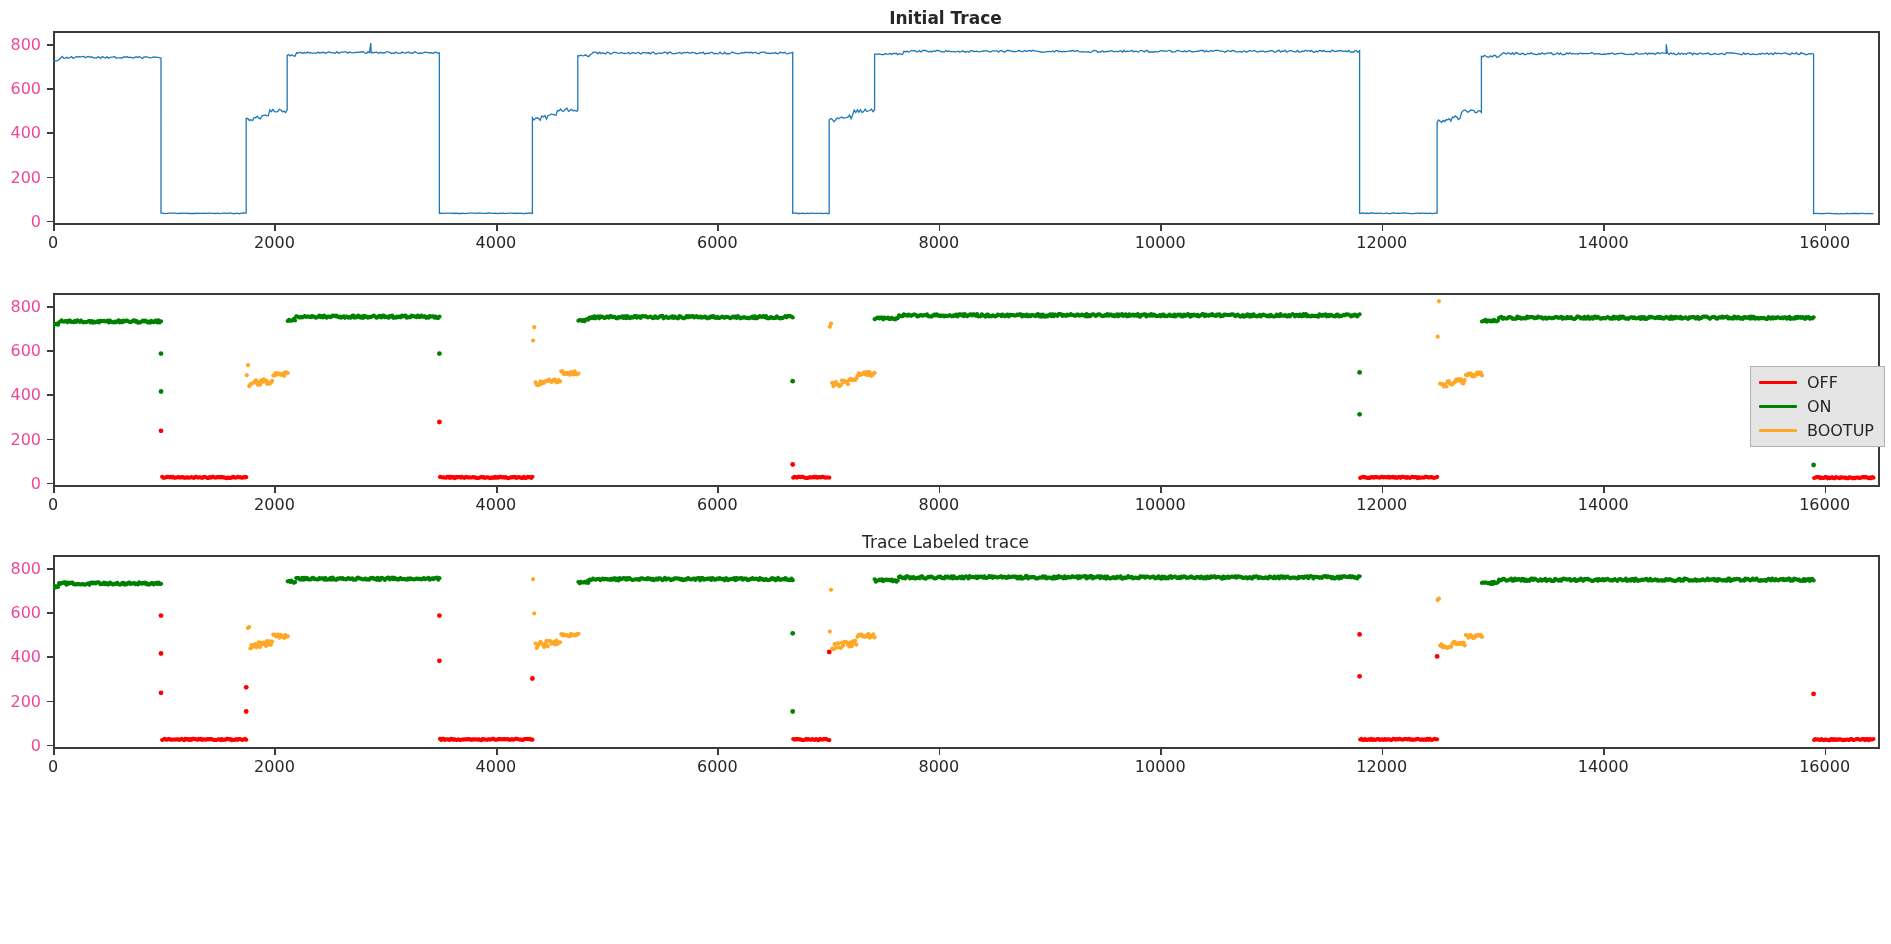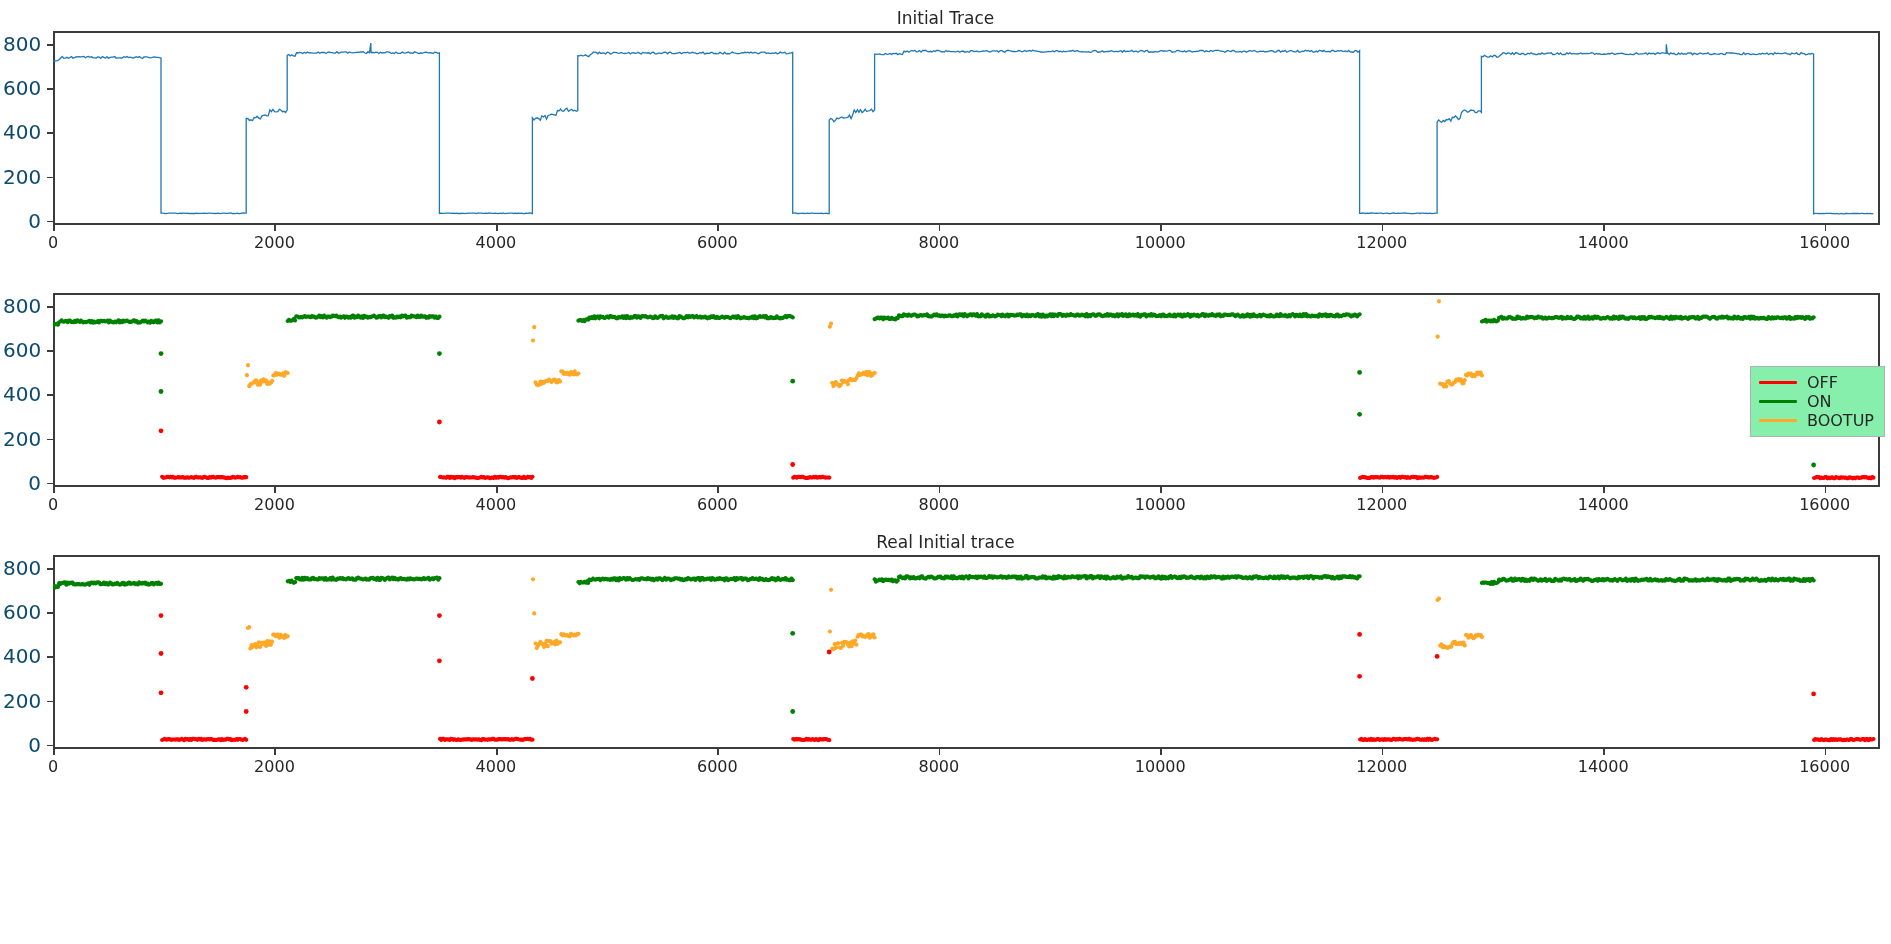--- a/index.html
+++ b/index.html
@@ -69,38 +69,39 @@
     top: 8px;
     transform: translateX(-50%);
     font-size: 16px;
     color: #262626;
     white-space: nowrap;
   }
   .ticklabel-y {
     position: absolute;
     right: 12px;
     transform: translateY(-50%);
-    font-size: 20px;
-    color: #0c4a6e;
+    font-size: 16px;
+    color: #ec4899;
     white-space: nowrap;
     text-align: right;
   }
   .svg-canvas {
     position: absolute;
     top: 0; left: 0;
     width: 100%; height: 100%;
     display: block;
   }
   .legend-box {
     position: absolute;
-    background: #86efac;
+    background: #e5e5e5;
     border: 1px solid #b0b0b0;
     padding: 6px 10px 6px 8px;
     display: flex;
     flex-direction: column;
+    gap: 5px;
     z-index: 20;
   }
   .legend-row {
     display: flex;
     align-items: center;
     gap: 10px;
     height: 19px;
   }
   .legend-swatch {
     width: 38px; height: 3px;
@@ -111,21 +112,21 @@
     color: #262626;
     white-space: nowrap;
   }
 </style>
 </head>
 <body>
 
 <div id="figure">
 
   <div class="panel" style="left:0px; top:0px; width:1891px; height:262px;">
-    <div class="plot-title" style="top:8px;">Initial Trace</div>
+    <div class="plot-title" style="top:8px;font-weight:bold;">Initial Trace</div>
     <div class="axes" id="ax1" style="left:53px; top:31px; width:1827px; height:194px;">
       <div class="spine-top"></div>
       <div class="spine-bottom"></div>
       <div class="spine-left"></div>
       <div class="spine-right"></div>
       <svg class="svg-canvas" id="svg1" viewBox="0 0 1827 194" preserveAspectRatio="none">
           <path d="M0.0 30.0 L1.5 30.0 L3.1 29.9 L4.6 29.6 L6.2 28.5 L7.7 27.0 L9.3 25.5 L10.8 27.3 L12.3 27.1 L13.9 26.3 L15.4 27.3 L17.0 26.5 L18.5 25.6 L20.0 27.2 L21.6 26.7 L23.1 25.6 L24.7 25.9 L26.2 25.6 L27.8 25.8 L29.3 25.6 L30.8 25.5 L32.4 26.8 L33.9 25.8 L35.5 25.5 L37.0 26.3 L38.6 25.8 L40.1 26.8 L41.6 26.8 L43.2 27.1 L44.7 26.0 L46.3 26.2 L47.8 27.4 L49.4 25.6 L50.9 26.3 L52.4 27.2 L54.0 25.6 L55.5 27.4 L57.1 26.3 L58.6 26.2 L60.1 26.2 L61.7 25.6 L63.2 27.3 L64.8 26.8 L66.3 26.8 L67.9 27.0 L69.4 26.8 L70.9 25.7 L72.5 26.4 L74.0 25.6 L75.6 26.6 L77.1 26.1 L78.7 26.6 L80.2 27.1 L81.7 26.4 L83.3 25.7 L84.8 26.6 L86.4 25.6 L87.9 26.8 L89.5 27.4 L91.0 26.0 L92.5 25.9 L94.1 25.8 L95.6 26.5 L97.2 26.9 L98.7 26.7 L100.2 26.1 L101.8 26.0 L103.3 26.3 L104.9 26.3 L106.4 26.7 L108.0 27.0 L108.0 182.1 L109.5 182.2 L111.1 182.4 L112.6 182.6 L114.2 182.3 L115.7 182.1 L117.3 182.2 L118.8 182.2 L120.4 182.2 L121.9 182.2 L123.5 182.4 L125.0 182.6 L126.6 182.1 L128.1 182.5 L129.7 182.1 L131.2 182.1 L132.8 182.3 L134.3 182.2 L135.9 182.5 L137.4 182.5 L139.0 182.5 L140.5 182.5 L142.1 182.5 L143.6 182.1 L145.2 182.5 L146.7 182.3 L148.3 182.3 L149.8 182.3 L151.4 182.1 L152.9 182.4 L154.5 182.3 L156.0 182.1 L157.6 182.1 L159.1 182.3 L160.7 182.4 L162.2 182.5 L163.8 182.3 L165.3 182.2 L166.9 182.6 L168.4 182.4 L170.0 182.1 L171.5 182.1 L173.1 182.4 L174.6 182.4 L176.2 182.2 L177.7 182.0 L179.3 182.6 L180.8 182.4 L182.4 182.6 L183.9 182.2 L185.5 182.5 L187.0 182.6 L188.6 182.1 L190.1 182.0 L191.7 182.2 L193.2 182.2 L193.2 87.5 L194.8 87.5 L196.4 89.4 L197.9 88.8 L199.5 89.7 L201.1 86.4 L202.7 86.8 L204.2 85.3 L205.8 87.1 L207.4 87.9 L209.0 84.8 L210.6 84.3 L212.1 83.9 L213.7 84.8 L215.3 84.7 L216.9 78.9 L218.4 80.7 L220.0 78.4 L221.6 80.6 L223.2 80.8 L224.7 80.6 L226.3 78.3 L227.9 79.0 L229.5 80.7 L231.0 80.3 L232.6 81.6 L234.2 78.9 L234.2 24.3 L235.7 23.6 L237.3 24.9 L238.8 23.8 L240.4 25.0 L242.0 25.2 L243.5 21.8 L245.1 22.0 L246.6 21.5 L248.2 21.7 L249.7 22.5 L251.3 21.3 L252.8 22.2 L254.4 21.1 L255.9 21.9 L257.5 21.7 L259.0 22.1 L260.6 22.2 L262.2 22.2 L263.7 22.1 L265.3 21.0 L266.8 22.3 L268.4 21.5 L269.9 21.5 L271.5 21.5 L273.0 22.5 L274.6 21.3 L276.1 21.0 L277.7 21.7 L279.2 21.6 L280.8 22.1 L282.3 22.0 L283.9 20.7 L285.5 22.2 L287.0 21.6 L288.6 21.1 L290.1 21.1 L291.7 20.9 L293.2 20.9 L294.8 22.2 L296.3 21.0 L297.9 21.7 L299.4 21.8 L301.0 21.7 L302.5 21.7 L304.1 21.2 L305.7 21.4 L307.2 20.9 L308.8 21.0 L310.3 20.7 L311.9 22.0 L313.4 22.5 L315.0 20.7 L316.5 21.7 L317.8 12.1 L318.1 21.4 L318.8 22.0 L319.6 21.3 L321.2 21.9 L322.7 21.1 L324.3 21.3 L325.8 22.5 L327.4 21.3 L329.0 22.0 L330.5 21.6 L332.1 21.8 L333.6 20.8 L335.2 20.8 L336.7 21.3 L338.3 22.6 L339.8 21.9 L341.4 22.4 L342.9 21.1 L344.5 22.2 L346.0 22.4 L347.6 22.3 L349.2 21.1 L350.7 21.9 L352.3 22.2 L353.8 21.6 L355.4 21.0 L356.9 22.0 L358.5 21.9 L360.0 22.3 L361.6 20.7 L363.1 21.3 L364.7 22.2 L366.2 22.5 L367.8 21.8 L369.3 22.3 L370.9 21.5 L372.5 21.2 L374.0 21.3 L375.6 21.9 L377.1 21.7 L378.7 22.0 L380.2 22.5 L381.8 21.1 L383.3 21.3 L384.9 22.3 L386.4 21.9 L386.4 182.4 L388.0 182.1 L389.5 182.3 L391.1 182.3 L392.6 182.1 L394.2 182.2 L395.7 182.2 L397.3 182.2 L398.8 182.4 L400.4 182.2 L401.9 182.5 L403.5 182.1 L405.0 182.5 L406.6 182.4 L408.1 182.5 L409.7 182.1 L411.2 182.6 L412.8 182.3 L414.3 182.4 L415.9 182.2 L417.4 182.2 L419.0 182.1 L420.5 182.1 L422.1 182.2 L423.6 182.6 L425.2 182.0 L426.7 182.2 L428.3 182.2 L429.8 182.4 L431.4 182.3 L432.9 182.2 L434.5 182.4 L436.0 182.0 L437.6 182.2 L439.1 182.4 L440.7 182.4 L442.2 182.1 L443.8 182.3 L445.3 182.6 L446.9 182.2 L448.4 182.5 L450.0 182.0 L451.5 182.6 L453.1 182.4 L454.6 182.3 L456.2 182.1 L457.7 182.2 L459.3 182.1 L460.8 182.5 L462.4 182.2 L463.9 182.5 L465.5 182.1 L467.0 182.4 L468.6 182.1 L470.1 182.6 L471.7 182.5 L473.2 182.2 L474.8 182.3 L476.3 182.0 L477.9 182.1 L479.4 182.6 L479.4 86.7 L481.0 89.0 L482.6 87.4 L484.1 86.8 L485.7 87.6 L487.3 89.3 L488.8 84.9 L490.4 85.9 L492.0 84.6 L493.5 88.2 L495.1 84.6 L496.7 84.0 L498.2 83.1 L499.8 83.3 L501.4 83.9 L502.9 84.5 L504.5 79.6 L506.1 79.9 L507.6 78.0 L509.2 80.1 L510.8 80.2 L512.3 78.3 L513.9 77.3 L515.5 80.4 L517.0 79.3 L518.6 78.4 L520.2 80.0 L521.7 79.2 L523.3 80.2 L524.8 79.6 L524.8 24.7 L526.4 24.9 L527.9 24.2 L529.5 24.8 L531.0 24.6 L532.6 23.8 L534.1 24.9 L535.7 25.6 L537.2 23.8 L538.8 22.8 L540.3 21.2 L541.8 21.2 L543.4 21.4 L544.9 22.8 L546.5 21.2 L548.0 22.6 L549.6 22.0 L551.1 22.2 L552.7 23.0 L554.2 21.2 L555.8 21.5 L557.3 23.0 L558.8 22.7 L560.4 21.3 L561.9 21.4 L563.5 21.7 L565.0 22.2 L566.6 22.3 L568.1 21.5 L569.7 22.1 L571.2 22.5 L572.8 22.3 L574.3 22.1 L575.8 21.5 L577.4 23.0 L578.9 21.8 L580.5 21.7 L582.0 22.4 L583.6 22.2 L585.1 21.3 L586.7 22.4 L588.2 23.0 L589.8 21.4 L591.3 21.8 L592.8 21.9 L594.4 22.0 L595.9 21.8 L597.5 22.9 L599.0 21.3 L600.6 21.2 L602.1 22.9 L603.7 22.9 L605.2 22.1 L606.8 22.2 L608.3 22.5 L609.8 21.9 L611.4 21.1 L612.9 21.3 L614.5 22.8 L616.0 21.4 L617.6 21.1 L619.1 22.6 L620.7 22.7 L622.2 22.5 L623.8 22.2 L625.3 22.1 L626.8 21.3 L628.4 22.8 L629.9 21.9 L631.5 21.4 L633.0 21.9 L634.6 21.2 L636.1 22.0 L637.7 22.2 L639.2 21.3 L640.8 21.9 L642.3 21.9 L643.8 22.8 L645.4 22.5 L646.9 21.7 L648.5 22.0 L650.0 21.1 L651.6 22.9 L653.1 22.5 L654.7 22.2 L656.2 22.5 L657.8 21.4 L659.3 21.3 L660.8 22.8 L662.4 22.3 L663.9 22.9 L665.5 22.7 L667.0 21.2 L668.6 22.5 L670.1 23.0 L671.7 21.3 L673.2 22.9 L674.8 22.5 L676.3 22.8 L677.8 22.0 L679.4 21.1 L680.9 21.8 L682.5 22.1 L684.0 22.6 L685.6 22.7 L687.1 22.3 L688.7 21.7 L690.2 22.0 L691.8 21.3 L693.3 21.6 L694.8 21.1 L696.4 22.0 L697.9 21.1 L699.5 22.1 L701.0 21.7 L702.6 21.4 L704.1 22.2 L705.7 22.8 L707.2 21.7 L708.8 21.2 L710.3 21.1 L711.8 21.2 L713.4 22.5 L714.9 22.0 L716.5 22.4 L718.0 22.5 L719.6 21.9 L721.1 22.3 L722.7 21.6 L724.2 22.8 L725.7 22.3 L727.3 21.1 L728.8 21.8 L730.4 21.9 L731.9 21.3 L733.5 22.9 L735.0 22.6 L736.6 22.1 L738.1 21.8 L739.7 21.3 L739.7 182.2 L741.2 182.1 L742.7 182.0 L744.2 182.5 L745.7 182.5 L747.3 182.3 L748.8 182.4 L750.3 182.2 L751.8 182.6 L753.4 182.4 L754.9 182.2 L756.4 182.6 L757.9 182.2 L759.5 182.2 L761.0 182.4 L762.5 182.3 L764.0 182.3 L765.5 182.3 L767.1 182.3 L768.6 182.2 L770.1 182.6 L771.6 182.4 L773.2 182.1 L774.7 182.6 L776.2 182.6 L776.2 89.1 L777.8 87.6 L779.3 88.2 L780.9 90.8 L782.5 89.2 L784.0 87.1 L785.6 87.7 L787.2 86.8 L788.7 86.0 L790.3 87.0 L791.9 86.8 L793.4 86.7 L795.0 86.2 L796.5 84.1 L798.1 87.6 L799.7 83.7 L801.2 79.1 L802.8 81.5 L804.4 78.8 L805.9 81.2 L807.5 78.7 L809.1 81.5 L810.6 80.5 L812.2 78.2 L813.8 80.5 L815.3 80.0 L816.9 79.5 L818.5 78.2 L820.0 80.6 L821.6 79.0 L821.6 23.2 L823.1 23.2 L824.7 23.4 L826.2 22.9 L827.8 23.4 L829.3 23.7 L830.9 23.6 L832.4 22.5 L834.0 23.3 L835.5 23.1 L837.1 22.5 L838.6 23.4 L840.2 22.5 L841.7 22.7 L843.3 22.3 L844.8 23.6 L846.4 22.6 L847.9 23.1 L849.5 23.4 L851.0 20.1 L852.6 20.9 L854.1 20.0 L855.7 21.2 L857.2 20.2 L858.8 19.5 L860.3 20.1 L861.9 19.4 L863.4 20.8 L865.0 20.6 L866.5 19.6 L868.1 21.1 L869.6 19.4 L871.2 19.5 L872.7 19.5 L874.3 20.4 L875.8 20.9 L877.4 20.3 L878.9 20.9 L880.5 19.7 L882.0 20.6 L883.6 19.5 L885.1 19.4 L886.7 19.8 L888.2 20.8 L889.8 20.6 L891.3 21.1 L892.9 19.5 L894.4 20.6 L896.0 19.9 L897.5 20.7 L899.1 20.6 L900.6 20.7 L902.2 20.8 L903.7 20.7 L905.3 20.2 L906.8 21.3 L908.4 20.3 L909.9 20.0 L911.5 21.0 L913.0 21.0 L914.6 20.4 L916.1 21.2 L917.7 19.7 L919.2 19.7 L920.8 20.5 L922.3 20.3 L923.9 20.1 L925.4 20.9 L927.0 20.7 L928.5 20.4 L930.1 20.0 L931.6 20.1 L933.2 19.6 L934.7 20.0 L936.3 20.8 L937.8 20.9 L939.4 19.8 L940.9 19.9 L942.5 20.1 L944.0 19.7 L945.6 21.2 L947.1 19.8 L948.7 19.4 L950.2 20.7 L951.8 21.2 L953.3 19.8 L954.9 19.3 L956.4 19.7 L958.0 20.0 L959.5 20.5 L961.0 20.3 L962.6 20.6 L964.1 20.4 L965.7 19.5 L967.2 19.8 L968.8 20.8 L970.3 20.3 L971.9 19.5 L973.4 20.6 L975.0 19.9 L976.5 19.5 L978.1 20.2 L979.6 19.3 L981.2 19.9 L982.7 19.9 L984.3 20.4 L985.8 20.3 L987.4 21.0 L988.9 20.8 L990.5 21.3 L992.0 20.9 L993.6 20.8 L995.1 20.3 L996.7 20.6 L998.2 20.7 L999.8 19.7 L1001.3 20.9 L1002.9 19.6 L1004.4 19.7 L1006.0 20.7 L1007.5 20.2 L1009.1 21.0 L1010.6 20.2 L1012.2 20.8 L1013.7 20.3 L1015.3 20.2 L1016.8 19.8 L1018.4 20.0 L1019.9 19.3 L1021.5 20.5 L1023.0 19.8 L1024.6 19.6 L1026.1 20.6 L1027.7 20.8 L1029.2 20.7 L1030.8 20.8 L1032.3 20.9 L1033.9 21.2 L1035.4 20.6 L1037.0 21.3 L1038.5 21.2 L1040.1 19.8 L1041.6 19.4 L1043.2 19.8 L1044.7 21.2 L1046.3 21.0 L1047.8 20.8 L1049.4 19.8 L1050.9 21.0 L1052.5 20.6 L1054.0 20.5 L1055.6 20.5 L1057.1 20.1 L1058.7 19.7 L1060.2 20.5 L1061.8 20.8 L1063.3 20.1 L1064.9 20.8 L1066.4 20.2 L1068.0 19.7 L1069.5 21.2 L1071.1 19.4 L1072.6 20.7 L1074.2 20.1 L1075.7 20.3 L1077.3 20.2 L1078.8 19.4 L1080.4 20.7 L1081.9 20.4 L1083.5 20.1 L1085.0 21.2 L1086.6 20.0 L1088.1 19.5 L1089.7 19.8 L1091.2 20.9 L1092.8 19.7 L1094.3 19.5 L1095.9 21.2 L1097.4 21.0 L1099.0 20.9 L1100.5 21.2 L1102.1 20.5 L1103.6 20.9 L1105.2 20.9 L1106.7 20.2 L1108.2 19.4 L1109.8 20.0 L1111.3 20.0 L1112.9 20.1 L1114.4 20.2 L1116.0 19.3 L1117.5 19.5 L1119.1 21.2 L1120.6 20.8 L1122.2 20.9 L1123.7 19.6 L1125.3 19.5 L1126.8 20.2 L1128.4 20.3 L1129.9 20.7 L1131.5 19.8 L1133.0 21.0 L1134.6 20.2 L1136.1 19.6 L1137.7 20.2 L1139.2 21.0 L1140.8 20.7 L1142.3 20.7 L1143.9 20.1 L1145.4 20.4 L1147.0 19.5 L1148.5 19.5 L1150.1 19.4 L1151.6 21.0 L1153.2 19.8 L1154.7 20.4 L1156.3 20.6 L1157.8 19.5 L1159.4 20.4 L1160.9 19.8 L1162.5 19.3 L1164.0 19.4 L1165.6 19.3 L1167.1 20.2 L1168.7 20.1 L1170.2 20.3 L1171.8 21.2 L1173.3 20.4 L1174.9 19.4 L1176.4 20.2 L1178.0 20.6 L1179.5 19.4 L1181.1 19.7 L1182.6 20.9 L1184.2 20.8 L1185.7 20.8 L1187.3 20.4 L1188.8 21.2 L1190.4 20.1 L1191.9 20.2 L1193.5 21.3 L1195.0 20.3 L1196.6 19.6 L1198.1 19.9 L1199.7 20.1 L1201.2 19.4 L1202.8 20.3 L1204.3 21.1 L1205.9 20.7 L1207.4 20.2 L1209.0 20.4 L1210.5 20.2 L1212.1 21.0 L1213.6 20.6 L1215.2 20.5 L1216.7 19.8 L1218.3 19.7 L1219.8 19.9 L1221.4 21.1 L1222.9 21.2 L1224.5 19.7 L1226.0 19.3 L1227.6 21.2 L1229.1 20.0 L1230.7 20.4 L1232.2 19.4 L1233.8 21.2 L1235.3 20.5 L1236.9 19.7 L1238.4 19.7 L1240.0 20.3 L1241.5 20.8 L1243.1 20.8 L1244.6 19.4 L1246.2 21.2 L1247.7 20.8 L1249.3 20.2 L1250.8 20.5 L1252.4 19.3 L1253.9 20.1 L1255.4 19.5 L1257.0 20.5 L1258.5 19.6 L1260.1 21.1 L1261.6 21.0 L1263.2 20.1 L1264.7 21.0 L1266.3 19.4 L1267.8 19.6 L1269.4 20.4 L1270.9 19.4 L1272.5 20.7 L1274.0 20.6 L1275.6 20.3 L1277.1 20.9 L1278.7 19.5 L1280.2 19.4 L1281.8 20.5 L1283.3 20.4 L1284.9 19.7 L1286.4 20.0 L1288.0 19.4 L1289.5 20.3 L1291.1 20.3 L1292.6 20.0 L1294.2 20.8 L1295.7 19.5 L1297.3 21.1 L1298.8 21.0 L1300.4 21.2 L1301.9 19.6 L1303.5 19.7 L1305.0 21.2 L1306.6 19.8 L1306.6 182.4 L1308.1 182.4 L1309.7 182.0 L1311.2 182.1 L1312.8 182.5 L1314.3 182.1 L1315.9 182.5 L1317.4 182.0 L1319.0 182.0 L1320.5 182.1 L1322.1 182.4 L1323.6 182.2 L1325.2 182.4 L1326.7 182.1 L1328.3 182.2 L1329.8 182.6 L1331.4 182.4 L1332.9 182.1 L1334.5 182.2 L1336.0 182.6 L1337.6 182.6 L1339.1 182.1 L1340.7 182.0 L1342.2 182.3 L1343.8 182.4 L1345.3 182.2 L1346.9 182.4 L1348.4 182.1 L1350.0 182.2 L1351.5 182.0 L1353.1 182.1 L1354.6 182.4 L1356.2 182.4 L1357.7 182.6 L1359.3 182.6 L1360.8 182.6 L1362.4 182.3 L1363.9 182.1 L1365.5 182.1 L1367.0 182.5 L1368.6 182.1 L1370.1 182.1 L1371.7 182.4 L1373.2 182.2 L1374.8 182.6 L1376.3 182.1 L1377.9 182.3 L1379.4 182.6 L1381.0 182.3 L1382.5 182.2 L1384.1 182.2 L1384.1 91.2 L1385.6 89.0 L1387.1 90.2 L1388.7 91.4 L1390.2 89.4 L1391.7 90.5 L1393.3 88.5 L1394.8 88.8 L1396.3 87.7 L1397.8 90.1 L1399.4 86.3 L1400.9 86.5 L1402.4 85.0 L1403.9 86.3 L1405.5 88.5 L1407.0 87.4 L1408.5 81.5 L1410.1 79.7 L1411.6 79.0 L1413.1 79.8 L1414.6 81.3 L1416.2 80.4 L1417.7 79.0 L1419.2 79.4 L1420.7 79.4 L1422.3 81.5 L1423.8 81.6 L1425.3 79.9 L1426.9 79.8 L1428.4 81.4 L1428.4 25.3 L1429.9 25.7 L1431.5 24.4 L1433.0 25.2 L1434.6 26.1 L1436.1 26.1 L1437.7 24.8 L1439.2 26.0 L1440.8 24.5 L1442.4 24.5 L1443.9 26.2 L1445.5 26.0 L1447.0 24.6 L1448.6 23.2 L1450.1 21.7 L1451.7 22.1 L1453.2 23.0 L1454.8 21.9 L1456.3 22.1 L1457.9 23.4 L1459.4 21.8 L1461.0 23.6 L1462.5 21.8 L1464.1 22.0 L1465.6 22.8 L1467.2 23.6 L1468.7 22.4 L1470.3 22.5 L1471.8 23.7 L1473.4 23.3 L1474.9 22.2 L1476.5 23.0 L1478.1 21.7 L1479.6 22.8 L1481.2 23.0 L1482.7 23.6 L1484.3 23.6 L1485.8 22.6 L1487.4 23.2 L1488.9 21.8 L1490.5 22.9 L1492.0 23.0 L1493.6 22.4 L1495.1 22.0 L1496.7 22.2 L1498.2 21.8 L1499.8 23.5 L1501.3 23.5 L1502.9 23.0 L1504.4 21.9 L1506.0 23.4 L1507.5 22.0 L1509.1 23.6 L1510.7 23.5 L1512.2 23.5 L1513.8 21.9 L1515.3 22.9 L1516.9 21.8 L1518.4 23.1 L1520.0 22.5 L1521.5 22.8 L1523.1 22.8 L1524.6 23.0 L1526.2 22.7 L1527.7 21.9 L1529.3 22.9 L1530.8 22.5 L1532.4 22.7 L1533.9 22.4 L1535.5 22.6 L1537.0 22.4 L1538.6 21.7 L1540.1 22.0 L1541.7 23.5 L1543.2 22.5 L1544.8 23.0 L1546.4 22.6 L1547.9 23.4 L1549.5 23.4 L1551.0 23.0 L1552.6 23.4 L1554.1 22.8 L1555.7 22.5 L1557.2 22.8 L1558.8 22.0 L1560.3 22.7 L1561.9 23.6 L1563.4 22.9 L1565.0 22.5 L1566.5 22.6 L1568.1 22.2 L1569.6 22.5 L1571.2 22.9 L1572.7 23.4 L1574.3 23.3 L1575.8 23.6 L1577.4 23.0 L1579.0 23.6 L1580.5 23.5 L1582.1 22.6 L1583.6 21.7 L1585.2 23.2 L1586.7 23.1 L1588.3 22.8 L1589.8 22.8 L1591.4 22.6 L1592.9 21.8 L1594.5 23.6 L1596.0 22.0 L1597.6 22.7 L1599.1 22.3 L1600.7 22.5 L1602.2 23.4 L1603.8 22.2 L1605.3 21.8 L1606.9 22.8 L1608.4 21.8 L1610.0 21.8 L1611.5 22.2 L1613.1 22.3 L1613.3 13.2 L1614.3 22.0 L1614.7 21.8 L1616.2 23.6 L1617.8 21.9 L1619.3 22.8 L1620.9 22.3 L1622.4 23.5 L1624.0 23.6 L1625.5 22.0 L1627.1 23.4 L1628.6 22.0 L1630.2 23.3 L1631.7 22.6 L1633.3 23.3 L1634.8 22.1 L1636.4 22.0 L1637.9 21.9 L1639.5 23.7 L1641.0 22.3 L1642.6 22.6 L1644.1 23.5 L1645.7 22.6 L1647.2 21.9 L1648.8 22.6 L1650.4 23.0 L1651.9 22.5 L1653.5 22.6 L1655.0 21.9 L1656.6 23.4 L1658.1 23.5 L1659.7 23.4 L1661.2 22.5 L1662.8 22.9 L1664.3 23.1 L1665.9 23.4 L1667.4 22.6 L1669.0 22.4 L1670.5 23.3 L1672.1 23.5 L1673.6 21.7 L1675.2 21.8 L1676.7 22.0 L1678.3 22.0 L1679.8 21.8 L1681.4 22.4 L1683.0 22.3 L1684.5 22.8 L1686.1 22.9 L1687.6 23.6 L1689.2 23.5 L1690.7 21.7 L1692.3 23.4 L1693.8 22.7 L1695.4 22.5 L1696.9 23.4 L1698.5 23.5 L1700.0 23.0 L1701.6 23.3 L1703.1 23.6 L1704.7 23.3 L1706.2 22.6 L1707.8 23.2 L1709.3 22.2 L1710.9 22.9 L1712.4 22.8 L1714.0 22.0 L1715.5 23.5 L1717.1 22.7 L1718.7 22.5 L1720.2 23.6 L1721.8 21.7 L1723.3 22.7 L1724.9 22.2 L1726.4 22.7 L1728.0 22.7 L1729.5 22.7 L1731.1 22.2 L1732.6 21.9 L1734.2 22.8 L1735.7 23.0 L1737.3 23.7 L1738.8 22.1 L1740.4 22.7 L1741.9 22.8 L1743.5 21.7 L1745.0 23.4 L1746.6 23.5 L1748.1 21.7 L1749.7 22.6 L1751.3 22.7 L1752.8 23.7 L1754.4 23.3 L1755.9 22.7 L1757.5 23.0 L1759.0 22.5 L1760.6 23.2 L1760.6 182.8 L1762.1 182.4 L1763.6 182.4 L1765.2 182.7 L1766.7 182.5 L1768.2 182.6 L1769.8 182.4 L1771.3 182.6 L1772.8 182.3 L1774.4 182.3 L1775.9 182.3 L1777.4 182.3 L1779.0 182.5 L1780.5 182.6 L1782.0 182.9 L1783.6 182.4 L1785.1 182.8 L1786.6 182.8 L1788.2 182.4 L1789.7 182.8 L1791.2 182.8 L1792.8 182.5 L1794.3 182.4 L1795.8 182.7 L1797.4 182.7 L1798.9 182.5 L1800.4 182.3 L1802.0 182.5 L1803.5 182.5 L1805.0 182.4 L1806.6 182.6 L1808.1 182.4 L1809.6 182.4 L1811.2 182.6 L1812.7 182.7 L1814.2 182.5 L1815.8 182.7 L1817.3 182.4 L1818.8 182.8 L1820.4 182.7" fill="none" stroke="#1f77b4" stroke-width="1.3" vector-effect="non-scaling-stroke"></path>
         </svg>
     <div class="tick-x" style="left: 0px;"></div>
         <div class="ticklabel-x" style="left: 0px; top: 202px;">0</div>
@@ -229,21 +230,21 @@
           <span class="legend-label">ON</span>
         </div>
         <div class="legend-row">
           <span class="legend-swatch" style="background: rgb(255, 168, 39);"></span>
           <span class="legend-label">BOOTUP</span>
         </div>
       </div>
   </div>
 
   <div class="panel" style="left:0px; top:524px; width:1891px; height:262px;">
-    <div class="plot-title" style="top:8px;">Real Initial trace</div>
+    <div class="plot-title" style="top:8px;">Trace Labeled trace</div>
     <div class="axes" id="ax3" style="left:53px; top:31px; width:1827px; height:194px;">
       <div class="spine-top"></div>
       <div class="spine-bottom"></div>
       <div class="spine-left"></div>
       <div class="spine-right"></div>
       <svg class="svg-canvas" id="svg3" viewBox="0 0 1827 194" preserveAspectRatio="none">
           <path d="M0.0 29.6a2.1,2.1 0 1,0 0.1,0 M1.2 28.8a2.1,2.1 0 1,0 0.1,0 M2.4 30.4a2.1,2.1 0 1,0 0.1,0 M3.6 29.3a2.1,2.1 0 1,0 0.1,0 M4.9 29.9a2.1,2.1 0 1,0 0.1,0 M6.1 26.1a2.1,2.1 0 1,0 0.1,0 M7.3 26.8a2.1,2.1 0 1,0 0.1,0 M8.5 26.1a2.1,2.1 0 1,0 0.1,0 M9.7 25.8a2.1,2.1 0 1,0 0.1,0 M10.9 25.5a2.1,2.1 0 1,0 0.1,0 M12.1 25.3a2.1,2.1 0 1,0 0.1,0 M13.3 27.6a2.1,2.1 0 1,0 0.1,0 M14.6 25.5a2.1,2.1 0 1,0 0.1,0 M15.8 26.5a2.1,2.1 0 1,0 0.1,0 M17.0 25.8a2.1,2.1 0 1,0 0.1,0 M18.2 25.7a2.1,2.1 0 1,0 0.1,0 M19.4 25.5a2.1,2.1 0 1,0 0.1,0 M20.6 27.2a2.1,2.1 0 1,0 0.1,0 M21.8 27.2a2.1,2.1 0 1,0 0.1,0 M23.0 27.3a2.1,2.1 0 1,0 0.1,0 M24.3 27.1a2.1,2.1 0 1,0 0.1,0 M25.5 27.1a2.1,2.1 0 1,0 0.1,0 M26.7 27.2a2.1,2.1 0 1,0 0.1,0 M27.9 27.4a2.1,2.1 0 1,0 0.1,0 M29.1 27.1a2.1,2.1 0 1,0 0.1,0 M30.3 27.2a2.1,2.1 0 1,0 0.1,0 M31.5 27.6a2.1,2.1 0 1,0 0.1,0 M32.8 27.4a2.1,2.1 0 1,0 0.1,0 M34.0 26.7a2.1,2.1 0 1,0 0.1,0 M35.2 26.3a2.1,2.1 0 1,0 0.1,0 M36.4 27.7a2.1,2.1 0 1,0 0.1,0 M37.6 25.7a2.1,2.1 0 1,0 0.1,0 M38.8 25.6a2.1,2.1 0 1,0 0.1,0 M40.0 26.2a2.1,2.1 0 1,0 0.1,0 M41.2 25.4a2.1,2.1 0 1,0 0.1,0 M42.5 26.3a2.1,2.1 0 1,0 0.1,0 M43.7 25.4a2.1,2.1 0 1,0 0.1,0 M44.9 25.3a2.1,2.1 0 1,0 0.1,0 M46.1 25.4a2.1,2.1 0 1,0 0.1,0 M47.3 27.0a2.1,2.1 0 1,0 0.1,0 M48.5 27.1a2.1,2.1 0 1,0 0.1,0 M49.7 26.8a2.1,2.1 0 1,0 0.1,0 M50.9 25.5a2.1,2.1 0 1,0 0.1,0 M52.2 27.0a2.1,2.1 0 1,0 0.1,0 M53.4 26.1a2.1,2.1 0 1,0 0.1,0 M54.6 27.3a2.1,2.1 0 1,0 0.1,0 M55.8 27.2a2.1,2.1 0 1,0 0.1,0 M57.0 25.4a2.1,2.1 0 1,0 0.1,0 M58.2 26.2a2.1,2.1 0 1,0 0.1,0 M59.4 27.3a2.1,2.1 0 1,0 0.1,0 M60.7 27.2a2.1,2.1 0 1,0 0.1,0 M61.9 26.4a2.1,2.1 0 1,0 0.1,0 M63.1 26.9a2.1,2.1 0 1,0 0.1,0 M64.3 25.8a2.1,2.1 0 1,0 0.1,0 M65.5 26.9a2.1,2.1 0 1,0 0.1,0 M66.7 27.6a2.1,2.1 0 1,0 0.1,0 M67.9 27.4a2.1,2.1 0 1,0 0.1,0 M69.1 26.0a2.1,2.1 0 1,0 0.1,0 M70.4 25.7a2.1,2.1 0 1,0 0.1,0 M71.6 27.6a2.1,2.1 0 1,0 0.1,0 M72.8 26.6a2.1,2.1 0 1,0 0.1,0 M74.0 27.1a2.1,2.1 0 1,0 0.1,0 M75.2 25.8a2.1,2.1 0 1,0 0.1,0 M76.4 25.4a2.1,2.1 0 1,0 0.1,0 M77.6 26.8a2.1,2.1 0 1,0 0.1,0 M78.8 26.4a2.1,2.1 0 1,0 0.1,0 M80.1 26.3a2.1,2.1 0 1,0 0.1,0 M81.3 26.1a2.1,2.1 0 1,0 0.1,0 M82.5 27.0a2.1,2.1 0 1,0 0.1,0 M83.7 26.4a2.1,2.1 0 1,0 0.1,0 M84.9 27.4a2.1,2.1 0 1,0 0.1,0 M86.1 25.3a2.1,2.1 0 1,0 0.1,0 M87.3 26.0a2.1,2.1 0 1,0 0.1,0 M88.6 26.6a2.1,2.1 0 1,0 0.1,0 M89.8 25.7a2.1,2.1 0 1,0 0.1,0 M91.0 26.4a2.1,2.1 0 1,0 0.1,0 M92.2 25.4a2.1,2.1 0 1,0 0.1,0 M93.4 27.1a2.1,2.1 0 1,0 0.1,0 M94.6 26.5a2.1,2.1 0 1,0 0.1,0 M95.8 27.5a2.1,2.1 0 1,0 0.1,0 M97.0 27.1a2.1,2.1 0 1,0 0.1,0 M98.3 26.1a2.1,2.1 0 1,0 0.1,0 M99.5 26.1a2.1,2.1 0 1,0 0.1,0 M100.7 27.4a2.1,2.1 0 1,0 0.1,0 M101.9 26.2a2.1,2.1 0 1,0 0.1,0 M103.1 25.8a2.1,2.1 0 1,0 0.1,0 M104.3 26.8a2.1,2.1 0 1,0 0.1,0 M105.5 25.5a2.1,2.1 0 1,0 0.1,0 M106.7 26.9a2.1,2.1 0 1,0 0.1,0 M108.0 26.7a2.1,2.1 0 1,0 0.1,0 " fill="#008000" stroke="none"></path>
           <path d="M109.1 182.9a2.1,2.1 0 1,0 0.1,0 M110.3 182.4a2.1,2.1 0 1,0 0.1,0 M111.5 181.8a2.1,2.1 0 1,0 0.1,0 M112.7 182.3a2.1,2.1 0 1,0 0.1,0 M113.9 182.6a2.1,2.1 0 1,0 0.1,0 M115.2 182.1a2.1,2.1 0 1,0 0.1,0 M116.4 182.1a2.1,2.1 0 1,0 0.1,0 M117.6 182.5a2.1,2.1 0 1,0 0.1,0 M118.8 182.7a2.1,2.1 0 1,0 0.1,0 M120.0 182.4a2.1,2.1 0 1,0 0.1,0 M121.3 182.4a2.1,2.1 0 1,0 0.1,0 M122.5 182.6a2.1,2.1 0 1,0 0.1,0 M123.7 182.2a2.1,2.1 0 1,0 0.1,0 M124.9 182.3a2.1,2.1 0 1,0 0.1,0 M126.1 182.9a2.1,2.1 0 1,0 0.1,0 M127.4 182.3a2.1,2.1 0 1,0 0.1,0 M128.6 181.8a2.1,2.1 0 1,0 0.1,0 M129.8 182.3a2.1,2.1 0 1,0 0.1,0 M131.0 183.0a2.1,2.1 0 1,0 0.1,0 M132.2 181.8a2.1,2.1 0 1,0 0.1,0 M133.5 182.2a2.1,2.1 0 1,0 0.1,0 M134.7 182.0a2.1,2.1 0 1,0 0.1,0 M135.9 182.8a2.1,2.1 0 1,0 0.1,0 M137.1 181.9a2.1,2.1 0 1,0 0.1,0 M138.3 182.8a2.1,2.1 0 1,0 0.1,0 M139.6 181.7a2.1,2.1 0 1,0 0.1,0 M140.8 181.7a2.1,2.1 0 1,0 0.1,0 M142.0 182.1a2.1,2.1 0 1,0 0.1,0 M143.2 182.2a2.1,2.1 0 1,0 0.1,0 M144.4 182.7a2.1,2.1 0 1,0 0.1,0 M145.7 181.8a2.1,2.1 0 1,0 0.1,0 M146.9 182.3a2.1,2.1 0 1,0 0.1,0 M148.1 181.8a2.1,2.1 0 1,0 0.1,0 M149.3 182.9a2.1,2.1 0 1,0 0.1,0 M150.5 182.2a2.1,2.1 0 1,0 0.1,0 M151.8 182.3a2.1,2.1 0 1,0 0.1,0 M153.0 182.5a2.1,2.1 0 1,0 0.1,0 M154.2 182.0a2.1,2.1 0 1,0 0.1,0 M155.4 182.0a2.1,2.1 0 1,0 0.1,0 M156.6 182.3a2.1,2.1 0 1,0 0.1,0 M157.9 182.0a2.1,2.1 0 1,0 0.1,0 M159.1 182.3a2.1,2.1 0 1,0 0.1,0 M160.3 182.8a2.1,2.1 0 1,0 0.1,0 M161.5 182.7a2.1,2.1 0 1,0 0.1,0 M162.7 182.9a2.1,2.1 0 1,0 0.1,0 M163.9 182.7a2.1,2.1 0 1,0 0.1,0 M165.2 182.2a2.1,2.1 0 1,0 0.1,0 M166.4 182.3a2.1,2.1 0 1,0 0.1,0 M167.6 183.0a2.1,2.1 0 1,0 0.1,0 M168.8 181.9a2.1,2.1 0 1,0 0.1,0 M170.0 182.8a2.1,2.1 0 1,0 0.1,0 M171.3 182.6a2.1,2.1 0 1,0 0.1,0 M172.5 182.6a2.1,2.1 0 1,0 0.1,0 M173.7 181.8a2.1,2.1 0 1,0 0.1,0 M174.9 181.7a2.1,2.1 0 1,0 0.1,0 M176.1 182.3a2.1,2.1 0 1,0 0.1,0 M177.4 182.0a2.1,2.1 0 1,0 0.1,0 M178.6 183.0a2.1,2.1 0 1,0 0.1,0 M179.8 182.7a2.1,2.1 0 1,0 0.1,0 M181.0 182.7a2.1,2.1 0 1,0 0.1,0 M182.2 182.7a2.1,2.1 0 1,0 0.1,0 M183.5 182.0a2.1,2.1 0 1,0 0.1,0 M184.7 182.7a2.1,2.1 0 1,0 0.1,0 M185.9 181.9a2.1,2.1 0 1,0 0.1,0 M187.1 181.9a2.1,2.1 0 1,0 0.1,0 M188.3 182.5a2.1,2.1 0 1,0 0.1,0 M189.6 182.9a2.1,2.1 0 1,0 0.1,0 M190.8 182.2a2.1,2.1 0 1,0 0.1,0 M192.0 181.8a2.1,2.1 0 1,0 0.1,0 M193.2 182.7a2.1,2.1 0 1,0 0.1,0 " fill="#ff0000" stroke="none"></path>
           <path d="M194.9 70.9a2.1,2.1 0 1,0 0.1,0 M196.1 70.0a2.1,2.1 0 1,0 0.1,0 M197.3 91.3a2.1,2.1 0 1,0 0.1,0 M198.5 88.1a2.1,2.1 0 1,0 0.1,0 M199.7 89.7a2.1,2.1 0 1,0 0.1,0 M200.9 89.0a2.1,2.1 0 1,0 0.1,0 M202.1 86.9a2.1,2.1 0 1,0 0.1,0 M203.3 90.2a2.1,2.1 0 1,0 0.1,0 M204.5 88.5a2.1,2.1 0 1,0 0.1,0 M205.8 85.2a2.1,2.1 0 1,0 0.1,0 M207.0 89.9a2.1,2.1 0 1,0 0.1,0 M208.2 85.7a2.1,2.1 0 1,0 0.1,0 M209.4 87.0a2.1,2.1 0 1,0 0.1,0 M210.6 85.4a2.1,2.1 0 1,0 0.1,0 M211.8 85.8a2.1,2.1 0 1,0 0.1,0 M213.0 88.8a2.1,2.1 0 1,0 0.1,0 M214.2 83.9a2.1,2.1 0 1,0 0.1,0 M215.4 87.6a2.1,2.1 0 1,0 0.1,0 M216.6 84.2a2.1,2.1 0 1,0 0.1,0 M217.8 87.7a2.1,2.1 0 1,0 0.1,0 M219.0 84.6a2.1,2.1 0 1,0 0.1,0 M220.2 77.5a2.1,2.1 0 1,0 0.1,0 M221.5 77.4a2.1,2.1 0 1,0 0.1,0 M222.7 79.0a2.1,2.1 0 1,0 0.1,0 M223.9 77.7a2.1,2.1 0 1,0 0.1,0 M225.1 77.4a2.1,2.1 0 1,0 0.1,0 M226.3 80.5a2.1,2.1 0 1,0 0.1,0 M227.5 77.7a2.1,2.1 0 1,0 0.1,0 M228.7 79.5a2.1,2.1 0 1,0 0.1,0 M229.9 79.5a2.1,2.1 0 1,0 0.1,0 M231.1 80.8a2.1,2.1 0 1,0 0.1,0 M232.3 77.9a2.1,2.1 0 1,0 0.1,0 M233.5 79.6a2.1,2.1 0 1,0 0.1,0 M234.7 79.2a2.1,2.1 0 1,0 0.1,0 " fill="#ffa827" stroke="none"></path>
           <path d="M234.7 24.2a2.1,2.1 0 1,0 0.1,0 M236.0 23.8a2.1,2.1 0 1,0 0.1,0 M237.2 24.9a2.1,2.1 0 1,0 0.1,0 M238.4 23.6a2.1,2.1 0 1,0 0.1,0 M239.6 24.9a2.1,2.1 0 1,0 0.1,0 M240.8 25.7a2.1,2.1 0 1,0 0.1,0 M242.0 25.0a2.1,2.1 0 1,0 0.1,0 M243.2 20.9a2.1,2.1 0 1,0 0.1,0 M244.5 21.3a2.1,2.1 0 1,0 0.1,0 M245.7 21.0a2.1,2.1 0 1,0 0.1,0 M246.9 22.3a2.1,2.1 0 1,0 0.1,0 M248.1 22.6a2.1,2.1 0 1,0 0.1,0 M249.3 20.7a2.1,2.1 0 1,0 0.1,0 M250.5 22.5a2.1,2.1 0 1,0 0.1,0 M251.7 20.7a2.1,2.1 0 1,0 0.1,0 M252.9 22.1a2.1,2.1 0 1,0 0.1,0 M254.2 20.9a2.1,2.1 0 1,0 0.1,0 M255.4 22.4a2.1,2.1 0 1,0 0.1,0 M256.6 22.4a2.1,2.1 0 1,0 0.1,0 M257.8 22.3a2.1,2.1 0 1,0 0.1,0 M259.0 21.1a2.1,2.1 0 1,0 0.1,0 M260.2 20.8a2.1,2.1 0 1,0 0.1,0 M261.4 22.1a2.1,2.1 0 1,0 0.1,0 M262.7 21.9a2.1,2.1 0 1,0 0.1,0 M263.9 22.4a2.1,2.1 0 1,0 0.1,0 M265.1 22.4a2.1,2.1 0 1,0 0.1,0 M266.3 21.0a2.1,2.1 0 1,0 0.1,0 M267.5 21.6a2.1,2.1 0 1,0 0.1,0 M268.7 21.3a2.1,2.1 0 1,0 0.1,0 M269.9 21.3a2.1,2.1 0 1,0 0.1,0 M271.1 22.6a2.1,2.1 0 1,0 0.1,0 M272.4 21.0a2.1,2.1 0 1,0 0.1,0 M273.6 22.7a2.1,2.1 0 1,0 0.1,0 M274.8 22.4a2.1,2.1 0 1,0 0.1,0 M276.0 22.3a2.1,2.1 0 1,0 0.1,0 M277.2 20.9a2.1,2.1 0 1,0 0.1,0 M278.4 22.5a2.1,2.1 0 1,0 0.1,0 M279.6 20.4a2.1,2.1 0 1,0 0.1,0 M280.9 22.4a2.1,2.1 0 1,0 0.1,0 M282.1 22.5a2.1,2.1 0 1,0 0.1,0 M283.3 22.7a2.1,2.1 0 1,0 0.1,0 M284.5 21.4a2.1,2.1 0 1,0 0.1,0 M285.7 21.7a2.1,2.1 0 1,0 0.1,0 M286.9 21.1a2.1,2.1 0 1,0 0.1,0 M288.1 21.6a2.1,2.1 0 1,0 0.1,0 M289.4 20.9a2.1,2.1 0 1,0 0.1,0 M290.6 22.0a2.1,2.1 0 1,0 0.1,0 M291.8 21.9a2.1,2.1 0 1,0 0.1,0 M293.0 22.4a2.1,2.1 0 1,0 0.1,0 M294.2 21.6a2.1,2.1 0 1,0 0.1,0 M295.4 21.0a2.1,2.1 0 1,0 0.1,0 M296.6 21.9a2.1,2.1 0 1,0 0.1,0 M297.8 21.7a2.1,2.1 0 1,0 0.1,0 M299.1 21.2a2.1,2.1 0 1,0 0.1,0 M300.3 22.6a2.1,2.1 0 1,0 0.1,0 M301.5 22.5a2.1,2.1 0 1,0 0.1,0 M302.7 22.5a2.1,2.1 0 1,0 0.1,0 M303.9 20.9a2.1,2.1 0 1,0 0.1,0 M305.1 20.5a2.1,2.1 0 1,0 0.1,0 M306.3 21.4a2.1,2.1 0 1,0 0.1,0 M307.6 21.6a2.1,2.1 0 1,0 0.1,0 M308.8 21.9a2.1,2.1 0 1,0 0.1,0 M310.0 22.4a2.1,2.1 0 1,0 0.1,0 M311.2 21.9a2.1,2.1 0 1,0 0.1,0 M312.4 21.5a2.1,2.1 0 1,0 0.1,0 M313.6 22.6a2.1,2.1 0 1,0 0.1,0 M314.8 22.2a2.1,2.1 0 1,0 0.1,0 M316.1 22.5a2.1,2.1 0 1,0 0.1,0 M317.3 21.3a2.1,2.1 0 1,0 0.1,0 M318.5 21.1a2.1,2.1 0 1,0 0.1,0 M319.7 20.7a2.1,2.1 0 1,0 0.1,0 M320.9 21.8a2.1,2.1 0 1,0 0.1,0 M322.1 21.6a2.1,2.1 0 1,0 0.1,0 M323.3 22.7a2.1,2.1 0 1,0 0.1,0 M324.5 20.7a2.1,2.1 0 1,0 0.1,0 M325.8 22.8a2.1,2.1 0 1,0 0.1,0 M327.0 22.8a2.1,2.1 0 1,0 0.1,0 M328.2 20.7a2.1,2.1 0 1,0 0.1,0 M329.4 21.0a2.1,2.1 0 1,0 0.1,0 M330.6 21.6a2.1,2.1 0 1,0 0.1,0 M331.8 22.8a2.1,2.1 0 1,0 0.1,0 M333.0 21.5a2.1,2.1 0 1,0 0.1,0 M334.3 20.7a2.1,2.1 0 1,0 0.1,0 M335.5 20.4a2.1,2.1 0 1,0 0.1,0 M336.7 22.4a2.1,2.1 0 1,0 0.1,0 M337.9 20.9a2.1,2.1 0 1,0 0.1,0 M339.1 20.6a2.1,2.1 0 1,0 0.1,0 M340.3 22.1a2.1,2.1 0 1,0 0.1,0 M341.5 20.7a2.1,2.1 0 1,0 0.1,0 M342.7 22.1a2.1,2.1 0 1,0 0.1,0 M344.0 22.1a2.1,2.1 0 1,0 0.1,0 M345.2 22.5a2.1,2.1 0 1,0 0.1,0 M346.4 21.4a2.1,2.1 0 1,0 0.1,0 M347.6 21.0a2.1,2.1 0 1,0 0.1,0 M348.8 22.0a2.1,2.1 0 1,0 0.1,0 M350.0 21.9a2.1,2.1 0 1,0 0.1,0 M351.2 22.1a2.1,2.1 0 1,0 0.1,0 M352.5 22.2a2.1,2.1 0 1,0 0.1,0 M353.7 22.5a2.1,2.1 0 1,0 0.1,0 M354.9 21.4a2.1,2.1 0 1,0 0.1,0 M356.1 22.3a2.1,2.1 0 1,0 0.1,0 M357.3 21.2a2.1,2.1 0 1,0 0.1,0 M358.5 21.8a2.1,2.1 0 1,0 0.1,0 M359.7 22.0a2.1,2.1 0 1,0 0.1,0 M361.0 22.4a2.1,2.1 0 1,0 0.1,0 M362.2 22.0a2.1,2.1 0 1,0 0.1,0 M363.4 21.5a2.1,2.1 0 1,0 0.1,0 M364.6 21.8a2.1,2.1 0 1,0 0.1,0 M365.8 21.7a2.1,2.1 0 1,0 0.1,0 M367.0 21.8a2.1,2.1 0 1,0 0.1,0 M368.2 22.4a2.1,2.1 0 1,0 0.1,0 M369.4 21.8a2.1,2.1 0 1,0 0.1,0 M370.7 21.0a2.1,2.1 0 1,0 0.1,0 M371.9 22.1a2.1,2.1 0 1,0 0.1,0 M373.1 21.6a2.1,2.1 0 1,0 0.1,0 M374.3 21.4a2.1,2.1 0 1,0 0.1,0 M375.5 20.8a2.1,2.1 0 1,0 0.1,0 M376.7 22.5a2.1,2.1 0 1,0 0.1,0 M377.9 21.9a2.1,2.1 0 1,0 0.1,0 M379.2 21.2a2.1,2.1 0 1,0 0.1,0 M380.4 22.1a2.1,2.1 0 1,0 0.1,0 M381.6 21.1a2.1,2.1 0 1,0 0.1,0 M382.8 20.9a2.1,2.1 0 1,0 0.1,0 M384.0 20.6a2.1,2.1 0 1,0 0.1,0 M385.2 22.5a2.1,2.1 0 1,0 0.1,0 M386.4 21.1a2.1,2.1 0 1,0 0.1,0 " fill="#008000" stroke="none"></path>

